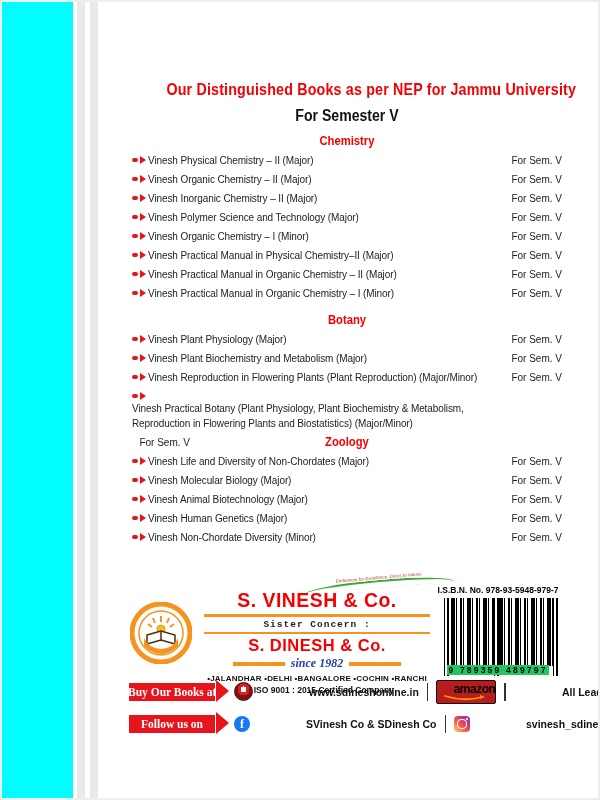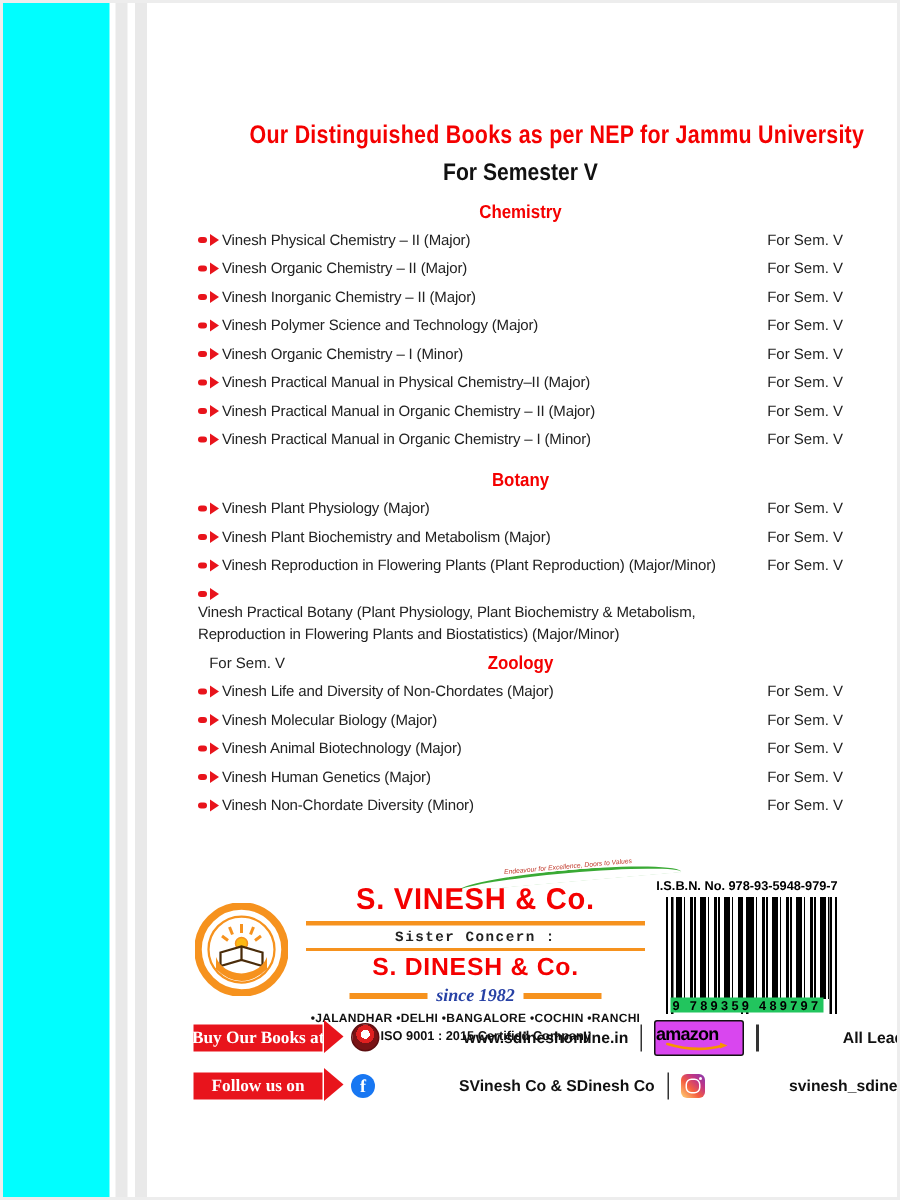--- a/index.html
+++ b/index.html
@@ -79,22 +79,22 @@
             border:1px solid #5c0e10;}
   .fb-icon{width:16px;height:16px;border-radius:50%;background:#1877f2;color:#fff;flex:none;
            font-family:"Liberation Serif", serif;font-weight:bold;font-size:12px;text-align:center;line-height:16px;}
   .ig-icon{width:16px;height:16px;border-radius:4px;flex:none;position:relative;
            background:linear-gradient(45deg,#ffd776 0%,#f56040 40%,#c13584 70%,#833ab4 100%);}
   .ig-icon i{position:absolute;inset:3px;border:1.5px solid #fff;border-radius:4px;}
   .ig-icon b{position:absolute;right:2.5px;top:2.5px;width:2px;height:2px;border-radius:50%;background:#fff;}
   .yt-icon{width:18px;height:13px;border-radius:3px;background:#ff0000;flex:none;position:relative;}
   .yt-icon i{position:absolute;left:7px;top:3.5px;width:0;height:0;border-left:5px solid #fff;
              border-top:3px solid transparent;border-bottom:3px solid transparent;}
-  .amazon-box{flex:none;width:58px;height:22px;border:1.5px solid #111;border-radius:2px;background:#d946ef;
-              position:relative;text-align:left;}
+  .amazon-box{flex:none;width:58px;height:22px;border:1.5px solid #111;border-radius:2px;background:#b91c1c;
+              position:relative;text-align:right;}
   .amazon-text{font-size:12px;font-weight:bold;letter-spacing:-.5px;color:#000;line-height:16px;display:block;}
   .amazon-smile{position:absolute;left:7px;bottom:2px;width:42px;height:6px;}
 </style>
 </head>
 <body>
 
 <div class="page-edge"></div>
 <div class="spine"></div>
 <div class="fold f1"></div>
 <div class="fold f2"></div>

